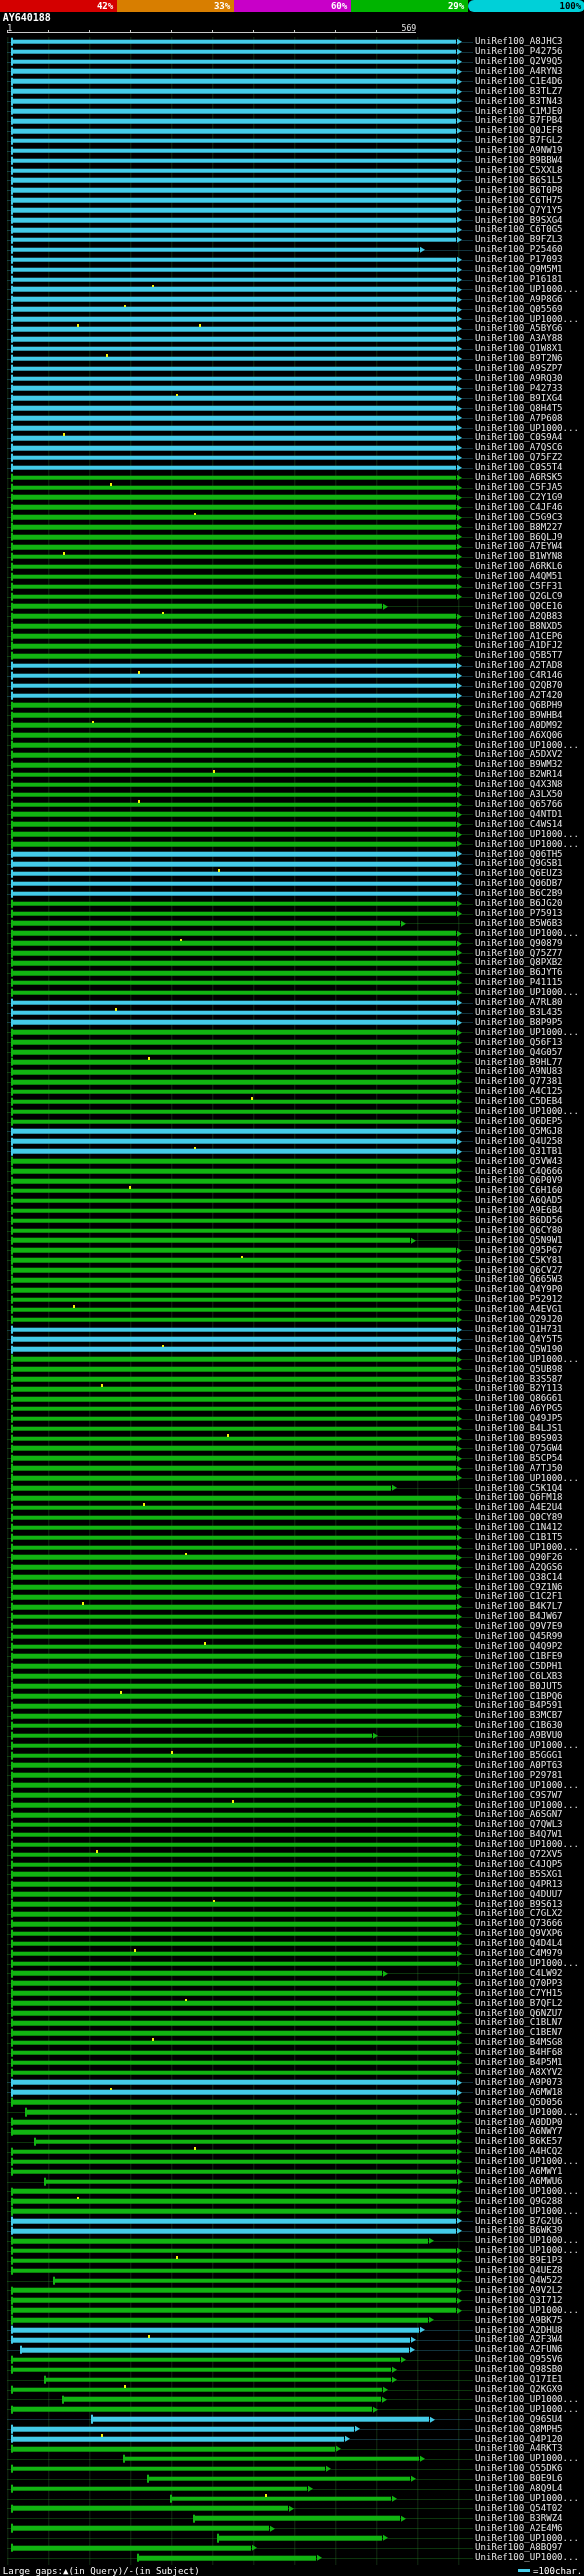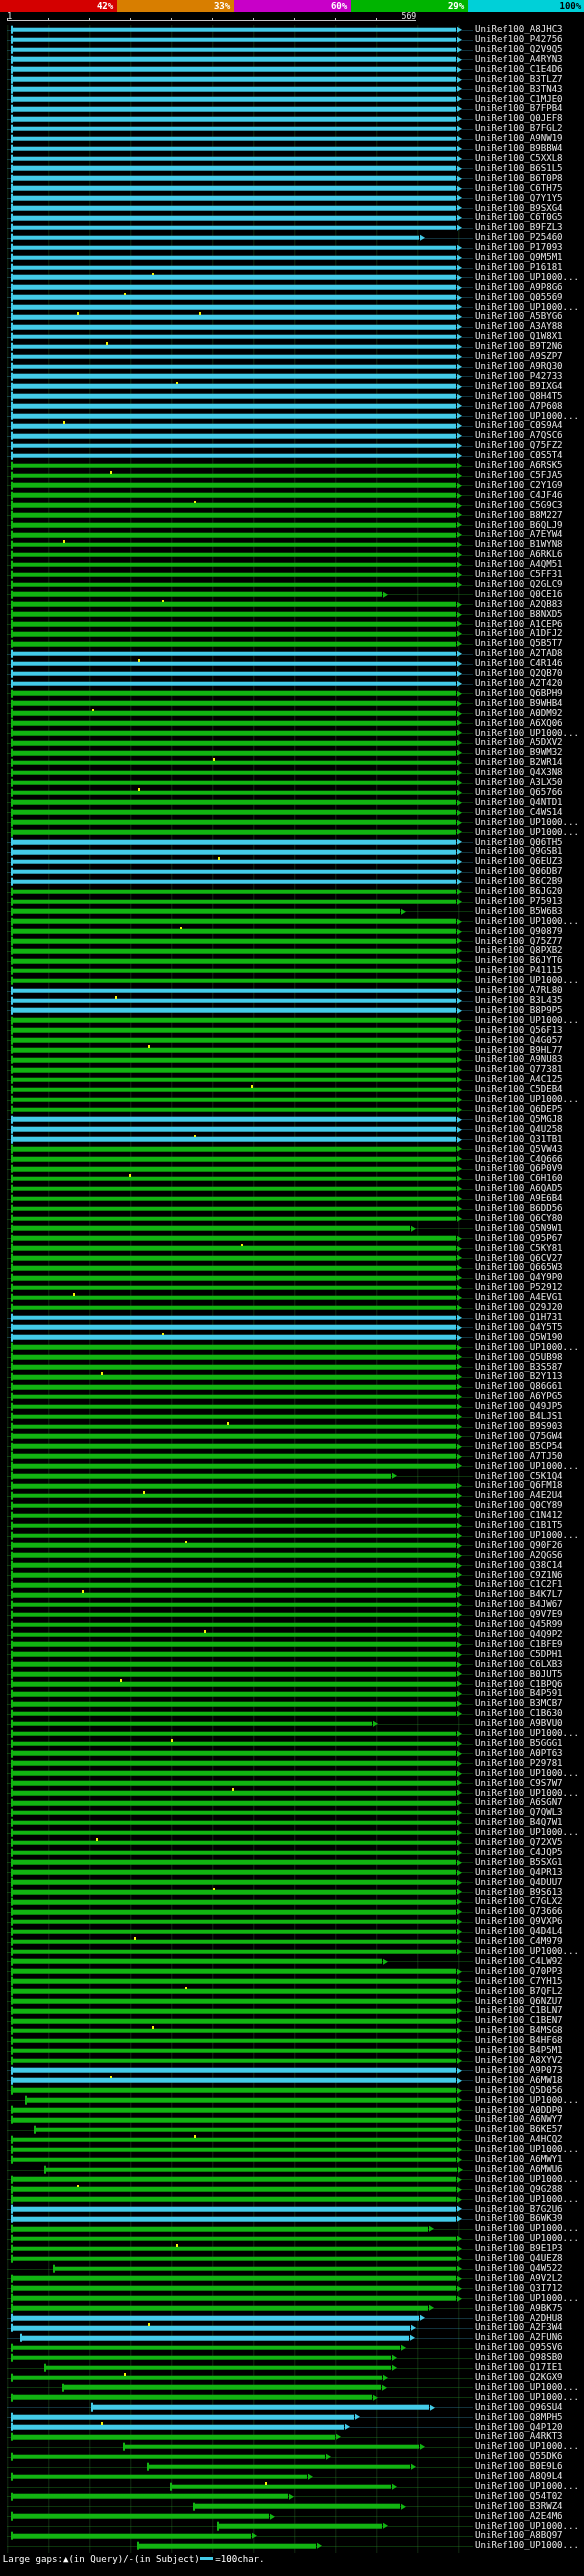--- a/index.html
+++ b/index.html
@@ -30,38 +30,41 @@
   .track.g{background:rgba(40,175,40,.30);}
   .bar{position:absolute;top:50%;transform:translateY(-50%);height:4.6px;}
   .bar.c{color:#44cbe8;background:#44cbe8;}
   .bar.g{color:#12b412;background:#12b412;}
   .bar::before{content:'';position:absolute;left:-0.9px;top:-1.8px;width:1.8px;height:8.2px;background:currentColor;}
   .bar::after{content:'';position:absolute;right:-5.5px;top:50%;transform:translateY(-50%);
      width:0;height:0;border-left:5.5px solid;border-top:3.7px solid transparent;border-bottom:3.7px solid transparent;}
   .gapmark{position:absolute;top:calc(50% - 4.6px);width:1.8px;height:2.7px;background:#f5f50a;z-index:2;}
   .lab{width:110px;flex:none;color:#e6e6e6;font-size:9.1px;line-height:9.1px;white-space:nowrap;overflow:hidden;}
   
-  .footer{height:12px;display:flex;align-items:center;
+  .footer{height:12px;display:flex;justify-content:space-between;align-items:center;
           color:#fff;font-size:9.1px;padding:0 2.7px;box-sizing:border-box;}
   .scale{display:flex;align-items:center;}
   .scale-line{display:inline-block;width:12.8px;height:2.7px;background:#44cbe8;margin-right:2.7px;}
 </style>
 </head>
 <body>
 
 <div class="app">
 
   <div class="key" id="key">
       <span class="seg" style="background: rgb(212, 0, 0); color: rgb(255, 255, 255);">42%</span>
       <span class="seg" style="background: rgb(216, 126, 0); color: rgb(255, 255, 255);">33%</span>
       <span class="seg" style="background: rgb(200, 0, 200); color: rgb(255, 255, 255);">60%</span>
       <span class="seg" style="background: rgb(0, 180, 0); color: rgb(255, 255, 255);">29%</span>
-      <span class="seg" style="background: rgb(0, 208, 216); color: rgb(0, 0, 0);">100%</span>
+      <span class="seg" style="background: rgb(0, 208, 216); color: rgb(0, 0, 0); border-radius: 6px;">100%</span>
     </div>
 
+  <div class="titlebar">
+    <span>AY640188</span>
+  </div>
 
   <div class="ruler">
     <span class="r-start">1</span>
     <span class="r-end">569</span>
   </div>
 
   <div class="rows" id="rows">
       <div class="row">
         <div class="plot">
           <div class="track c"></div>

